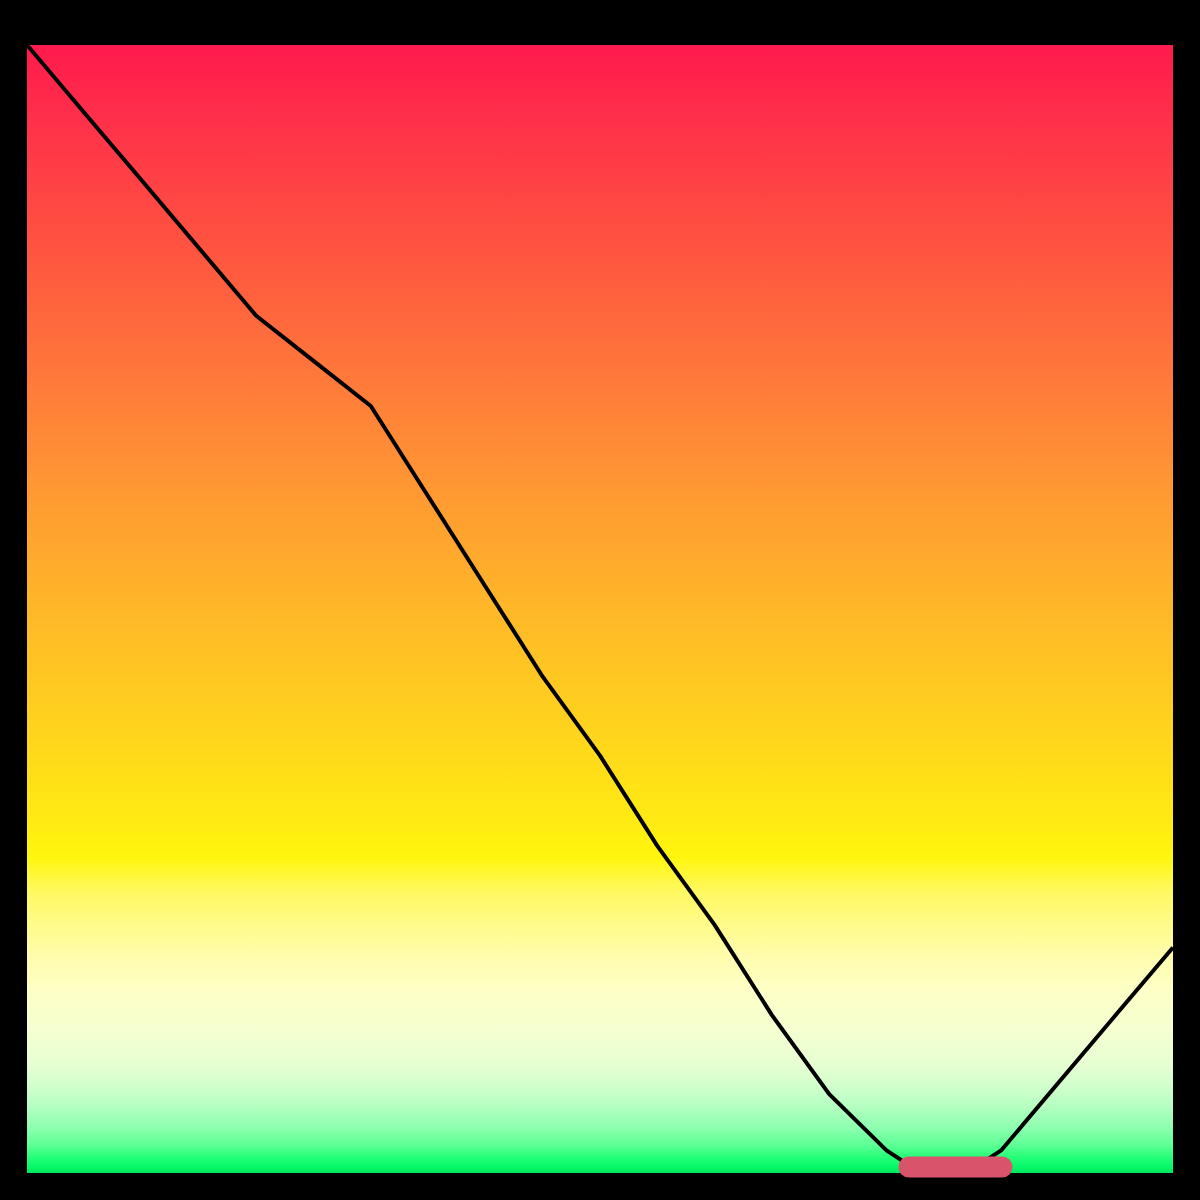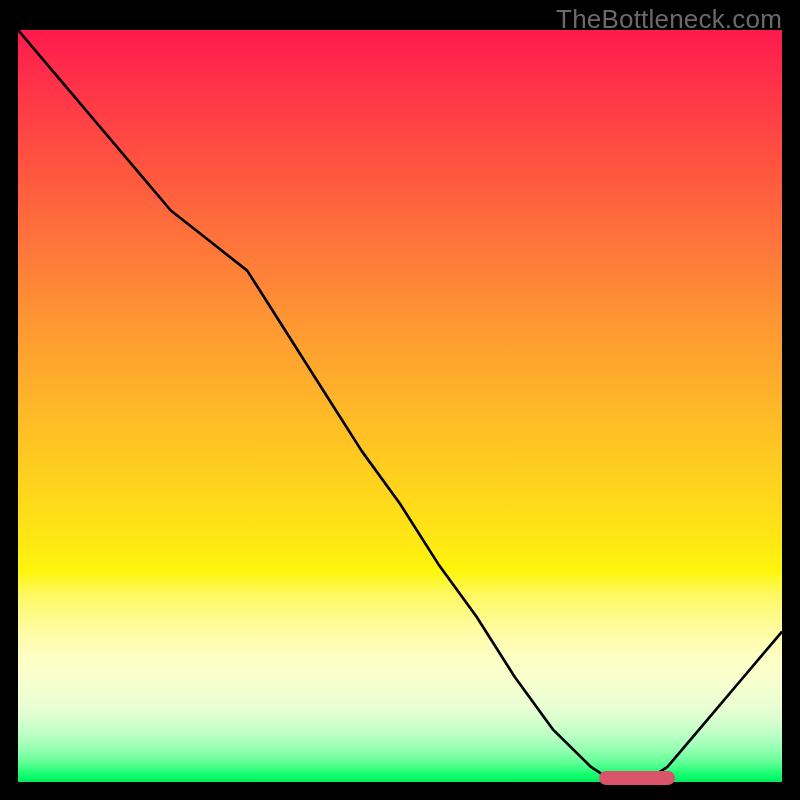--- a/index.html
+++ b/index.html
@@ -79,21 +79,20 @@
     background: #d9546a;
     border-radius: 10px;
     z-index: 11;
   }
 </style>
 </head>
 <body>
 
 <div class="container">
 
-  <div class="watermark">TheBottleneck.com</div>
 
   <div class="plot-area">
     <div class="gradient-bg"></div>
 
     <svg class="curve" viewBox="0 0 100 100" preserveAspectRatio="none">
       <path id="curve-path" fill="none" stroke-width="0.35" stroke-linejoin="round" stroke="#000000" d="M0.00 0.00 L5.00 6.00 L10.00 12.00 L15.00 18.00 L20.00 24.00 L25.00 28.00 L30.00 32.00 L35.00 40.00 L40.00 48.00 L45.00 56.00 L50.00 63.00 L55.00 71.00 L60.00 78.00 L65.00 86.00 L70.00 93.00 L75.00 98.00 L78.00 100.00 L82.00 100.00 L85.00 98.00 L90.00 92.00 L95.00 86.00 L100.00 80.00"></path>
     </svg>
 
     <div id="marker" class="marker" style="background: rgb(217, 84, 106); left: 580.64px; width: 76.4px; top: 741.24px; height: 14px;"></div>
   </div>

